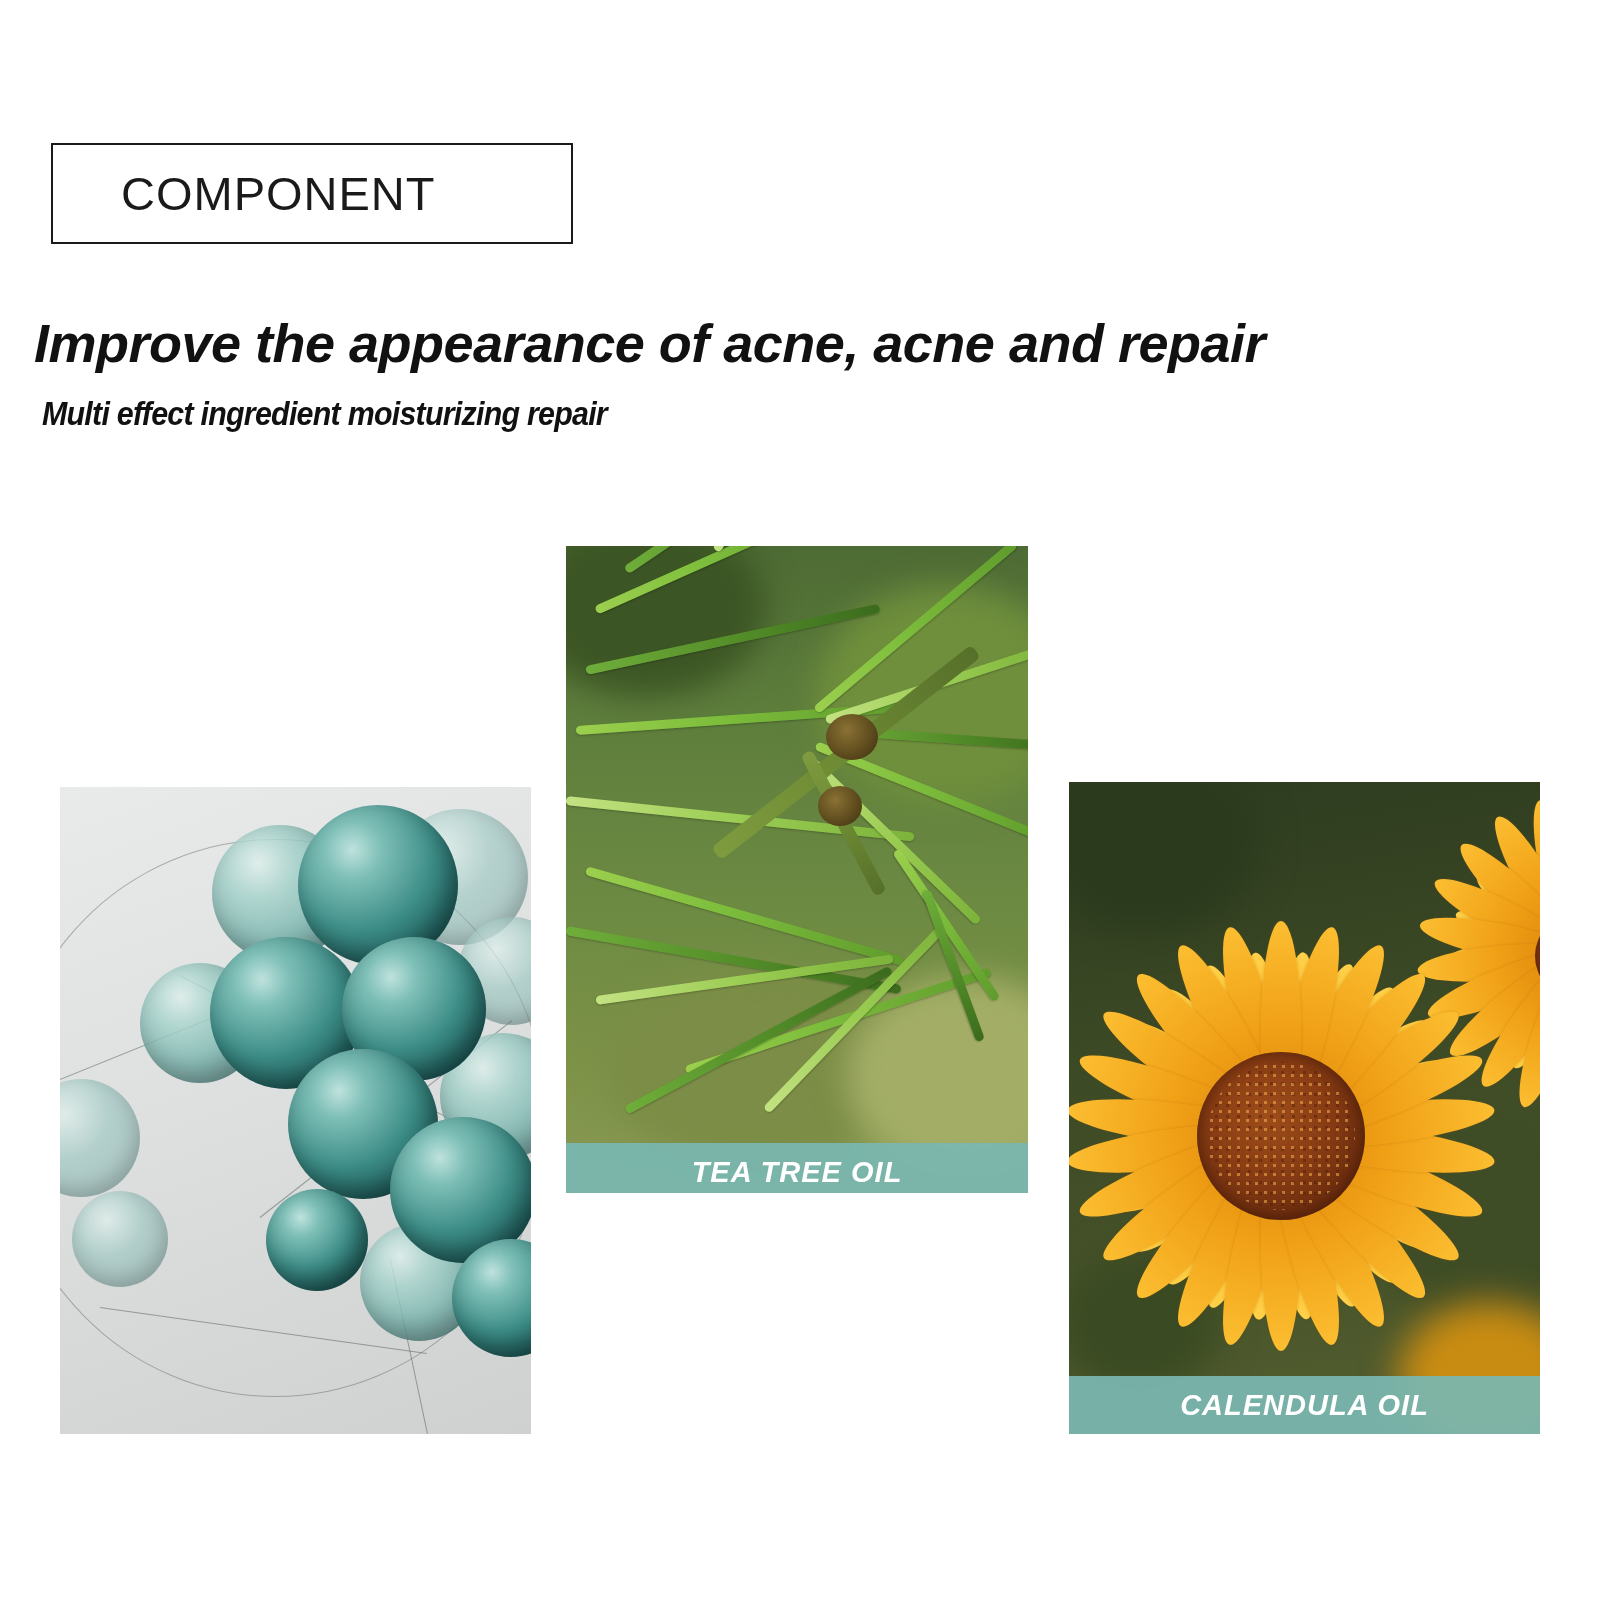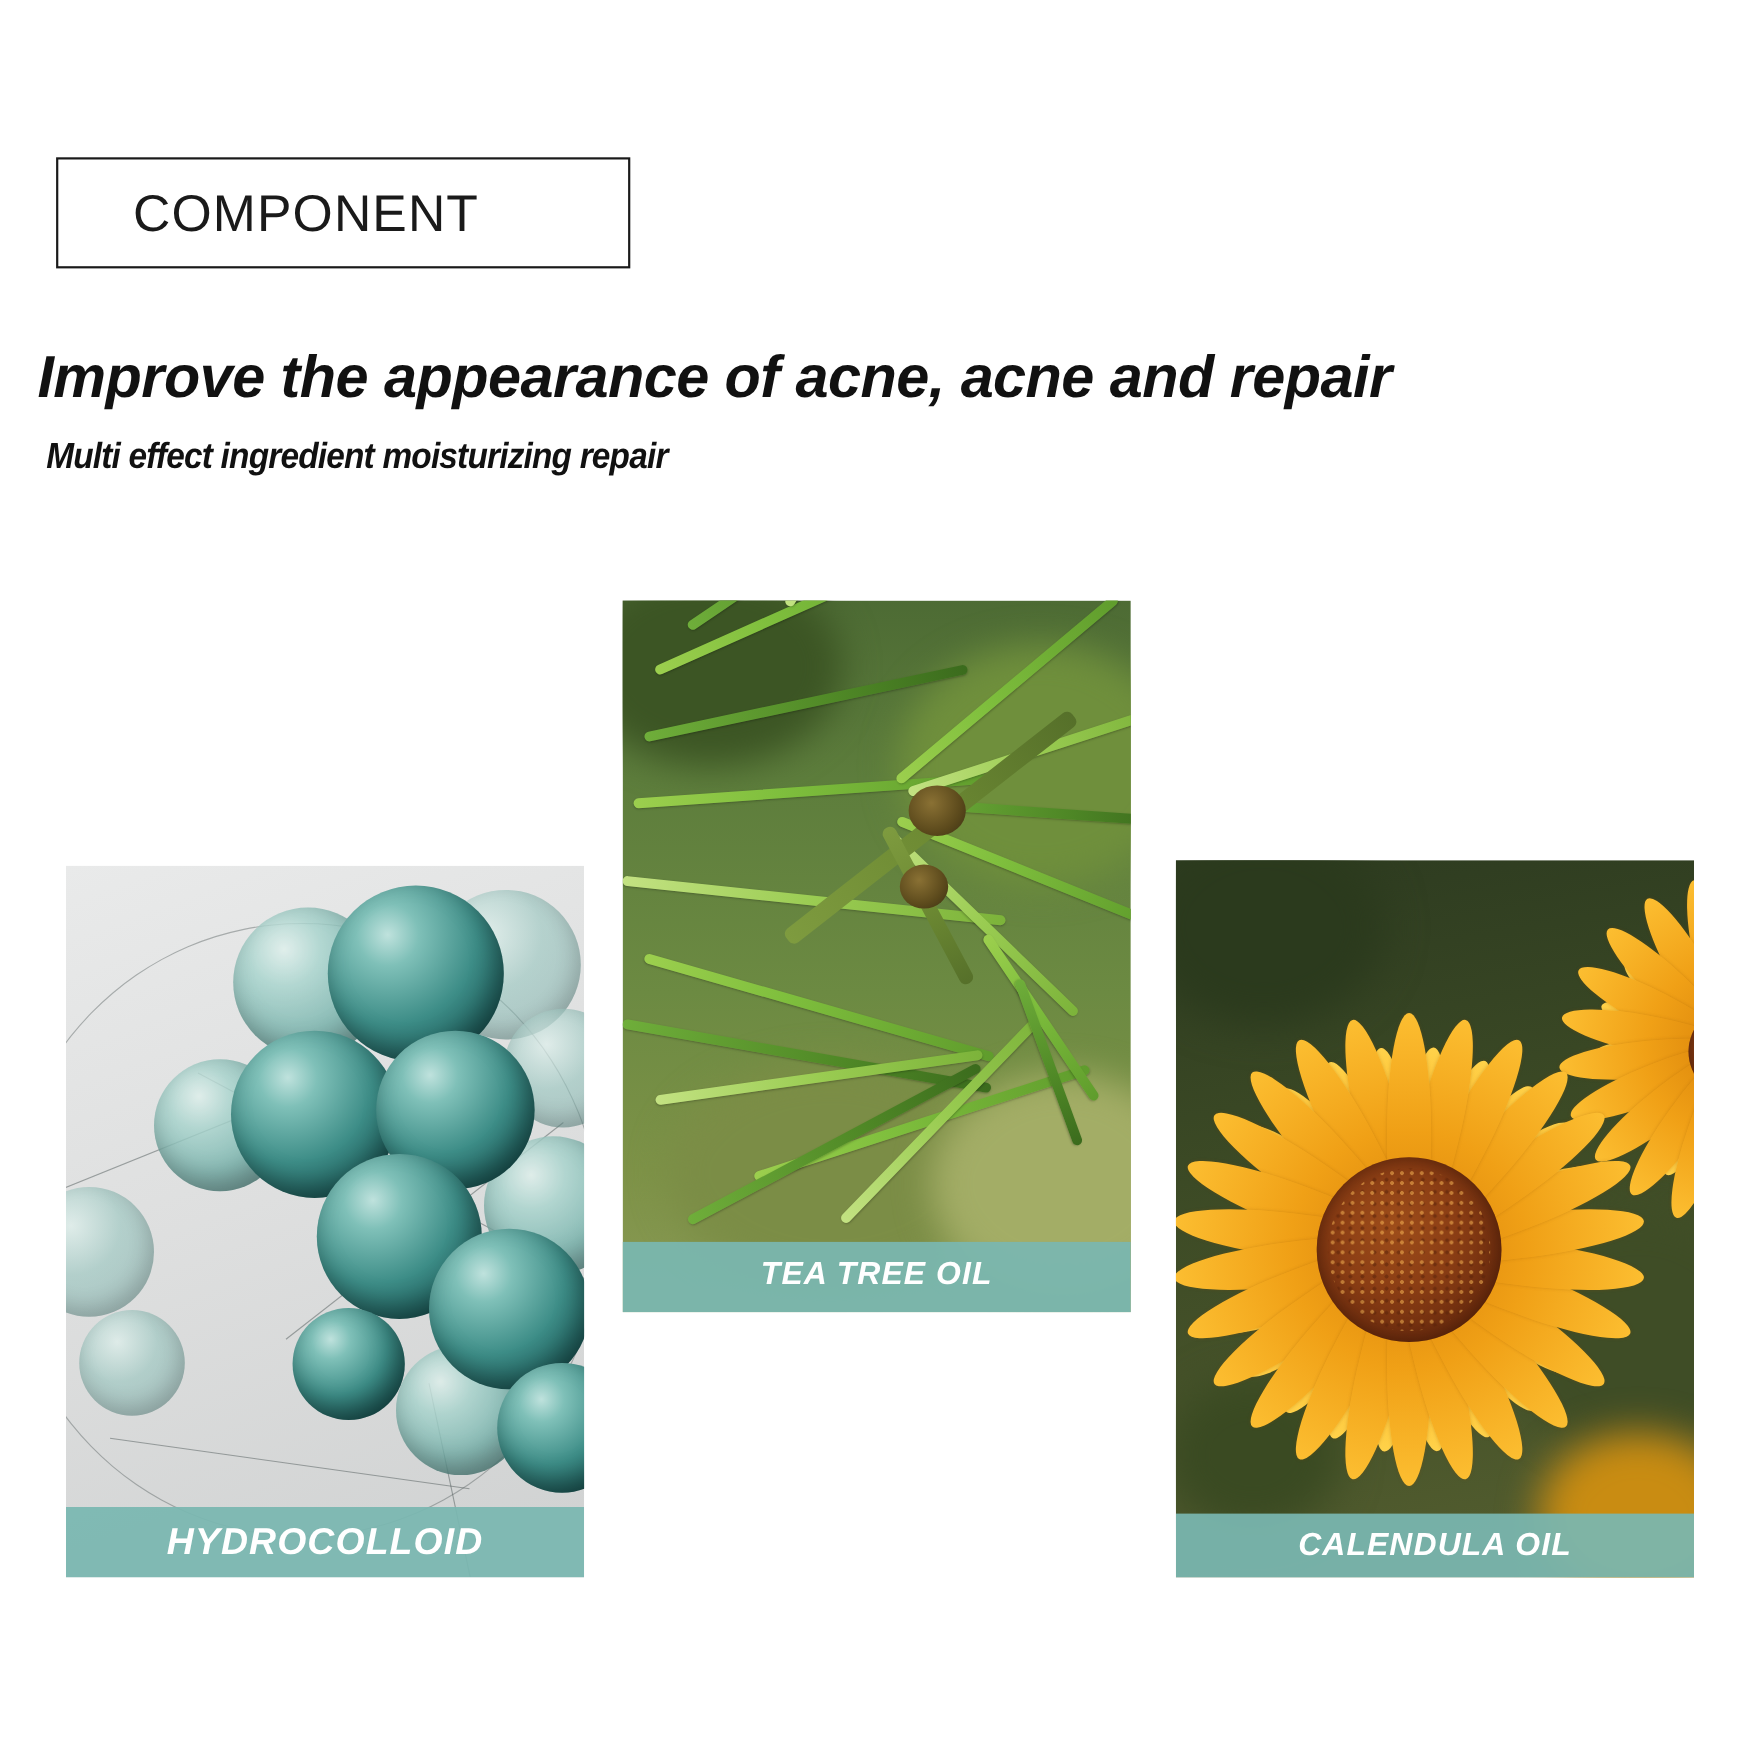--- a/index.html
+++ b/index.html
@@ -101,21 +101,21 @@
     font-size: 34px;
   }
 
   #card-teatree {
     left: 566px;
     top: 546px;
     width: 462px;
     height: 647px;
   }
   #card-teatree .caption {
-    height: 64px;
+    height: 50px;
     line-height: 58px;
     font-size: 29px;
   }
 
   #card-calendula {
     left: 1069px;
     top: 782px;
     width: 471px;
     height: 652px;
   }
@@ -276,21 +276,20 @@
     <div class="sphere pale" style="left:300px; top:436px; width:118px; height:118px;"></div>
 
     <div class="sphere" style="left:238px; top:18px; width:160px; height:160px;"></div>
     <div class="sphere" style="left:150px; top:150px; width:152px; height:152px;"></div>
     <div class="sphere" style="left:282px; top:150px; width:144px; height:144px;"></div>
     <div class="sphere" style="left:228px; top:262px; width:150px; height:150px;"></div>
     <div class="sphere" style="left:330px; top:330px; width:146px; height:146px;"></div>
     <div class="sphere" style="left:392px; top:452px; width:118px; height:118px;"></div>
     <div class="sphere" style="left:206px; top:402px; width:102px; height:102px;"></div>
   </div>
-  <div class="caption">HYDROCOLLOID</div>
 </div>
 
 <div class="card" id="card-teatree">
   <div class="photo">
     <div class="tt-bg"></div>
     <div class="tt-blur" style="left:-40px; top:-30px; width:240px; height:180px; background:#3c5524;"></div>
     <div class="tt-blur" style="left:250px; top:40px; width:260px; height:220px; background:#6f8f3c;"></div>
     <div class="tt-blur" style="left:40px; top:420px; width:300px; height:200px; background:#7b8d46;"></div>
     <div class="tt-blur" style="left:280px; top:430px; width:240px; height:200px; background:#a3ad66;"></div>
 

